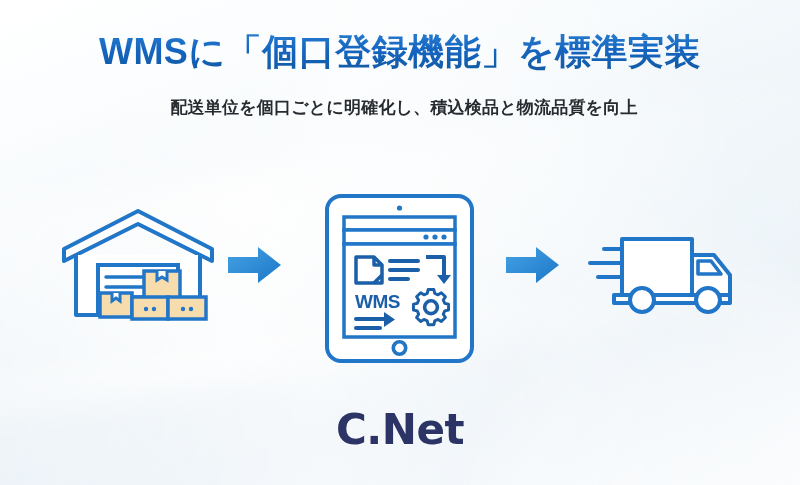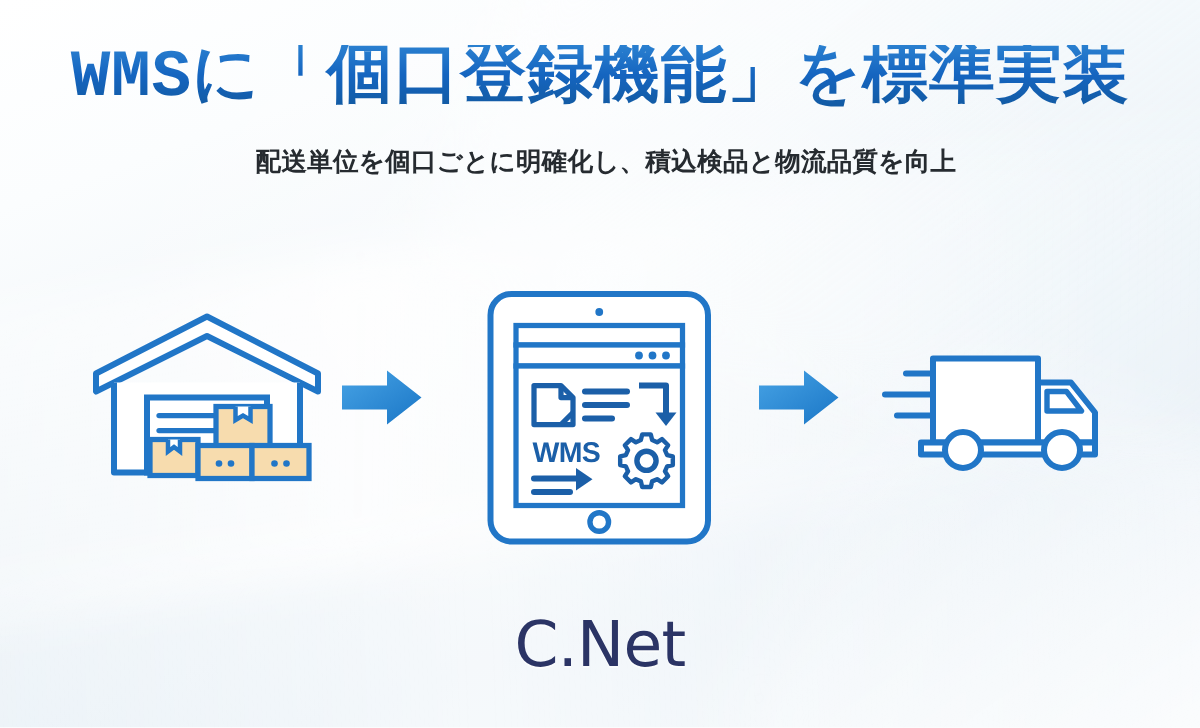--- a/index.html
+++ b/index.html
@@ -74,31 +74,30 @@
   
   .headline-wrap {
     position: absolute;
     left: 0;
     top: 30px;
     width: 800px;
     text-align: center;
   }
   .headline {
     margin: 0;
-    font-size: 44px;
+    font-size: 36px;
     line-height: 44px;
     font-weight: bold;
     letter-spacing: 0.5px;
     background: linear-gradient(180deg, #2a80d0 0%, #1565c0 45%, #12599f 100%);
     -webkit-background-clip: text;
     background-clip: text;
     color: #1565c0;
     -webkit-text-fill-color: transparent;
     white-space: nowrap;
-    font-family: Liberation Mono, monospace;
   }
   .subhead {
     position: absolute;
     left: 0;
     top: 91px;
     width: 800px;
     text-align: center;
     margin: 4px;
     font-size: 17px;
     line-height: 26px;
@@ -131,21 +130,21 @@
     position: absolute;
     left: 0;
     top: 404px;
     width: 800px;
     text-align: center;
   }
   .logo-text {
     display: inline-block;
     font-size: 42px;
     line-height: 52px;
-    font-weight: normal;
+    font-weight: bold;
     letter-spacing: -0.5px;
     color: #2b3465;
     font-family: "DejaVu Sans", "Liberation Sans", sans-serif;
     text-shadow: 0 1px 0 rgba(255,255,255,0.6);
   }
 </style>
 </head>
 <body>
 
 <div class="banner">

